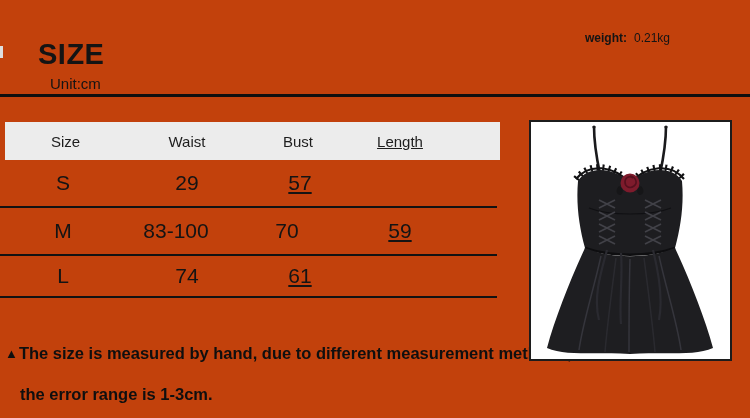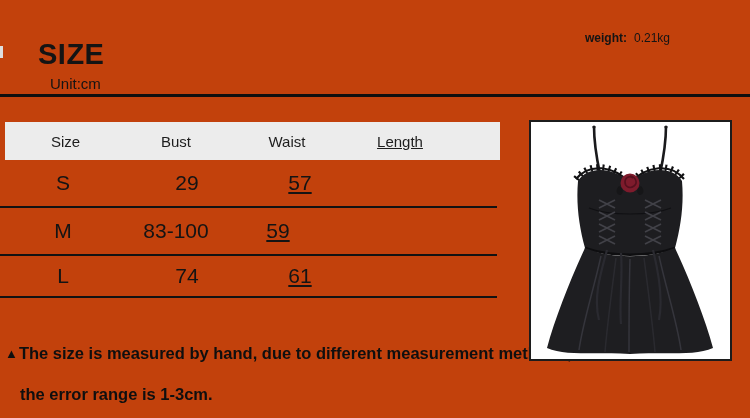--- a/index.html
+++ b/index.html
@@ -41,33 +41,34 @@
   <div class="edge-artifact"></div>
   <div class="size-title">SIZE</div>
   <div class="unit-label">Unit:cm</div>
   <div class="weight">
     <span class="w-label">weight:</span><span class="w-value">0.21kg</span>
   </div>
   <div class="top-rule"></div>
 
   <div class="thead">
     <span class="cell c0h">Size</span>
+    <span class="cell c2">Waist</span>
     <span class="cell c1">Bust</span>
-    <span class="cell c2">Waist</span>
     <span class="cell c3">Length</span>
   </div>
 
   <div class="trow row-s">
     <span class="cell c0">S</span>
     <span class="cell c2">29</span>
     <span class="cell c3">57</span>
   </div>
   <div class="trow row-m">
     <span class="cell c0">M</span>
     <span class="cell c1">83-100</span>
+    <span class="cell c2">70</span>
     <span class="cell c3">59</span>
   </div>
   <div class="trow row-l">
     <span class="cell c0">L</span>
     <span class="cell c2">74</span>
     <span class="cell c3">61</span>
   </div>
 
   <div class="note">
     <div><span class="marker">▲</span><span>The size is measured by hand, due to different measurement methods,</span></div>

